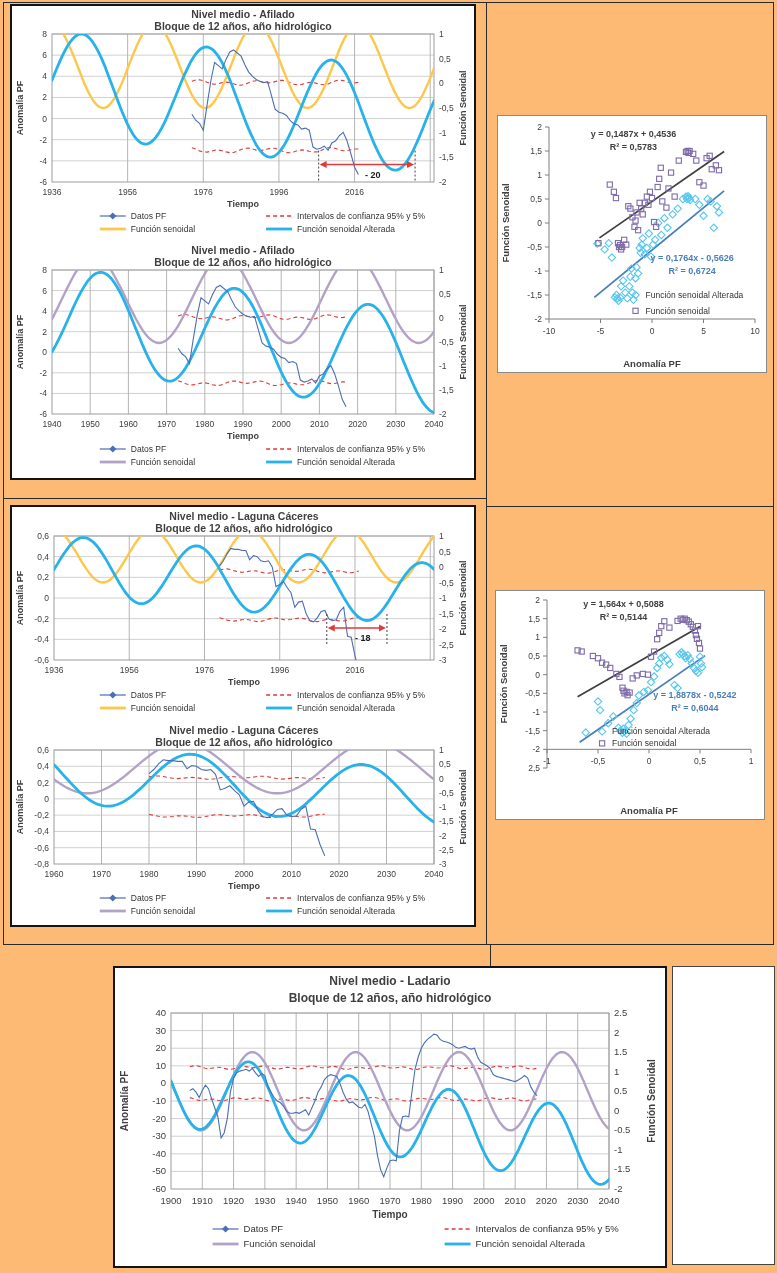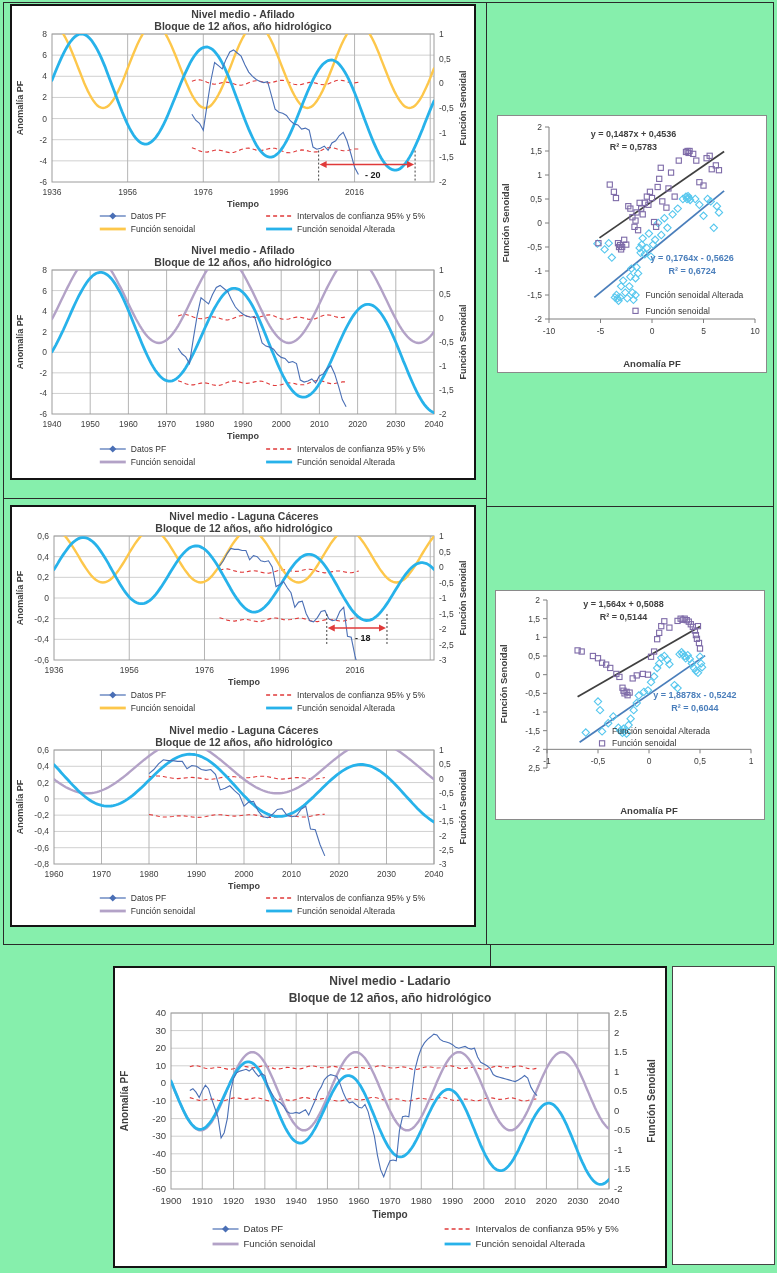--- a/index.html
+++ b/index.html
@@ -1,16 +1,16 @@
 <!DOCTYPE html>
 <html><head>
 <meta charset="utf-8">
 <style>
   html,body{margin:0;padding:0;background:#fff;}
-  .page{position:relative;width:777px;height:1273px;background:#86efac;
+  .page{position:relative;width:777px;height:1273px;background:#fdba74;
         font-family:"Liberation Sans",sans-serif;overflow:hidden;}
   .tline{position:absolute;background:#2a2a2a;}
   .outer-rect{position:absolute;left:3px;top:2px;width:769px;height:941px;
               border:1px solid #2a2a2a;background:transparent;}
   .figbox{position:absolute;border:2px solid #141414;background:#fff;}
   .thinbox{position:absolute;border:1px solid #8a8a8a;background:#fff;}
   .chart{position:absolute;}
   svg{font-family:"Liberation Sans",sans-serif;display:block;}
 </style>
 </head>

